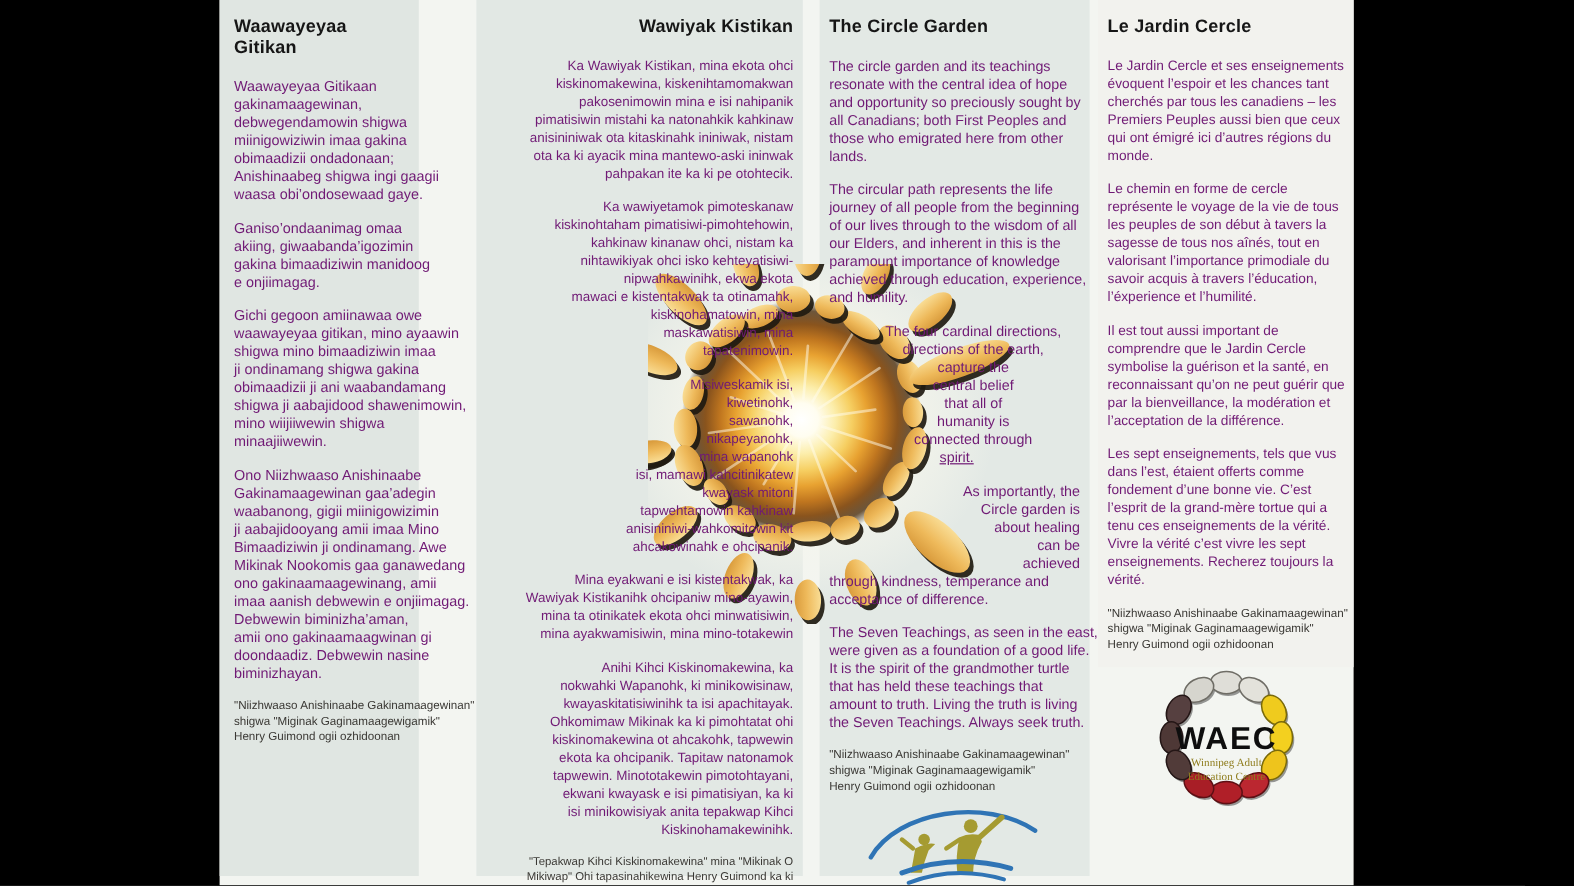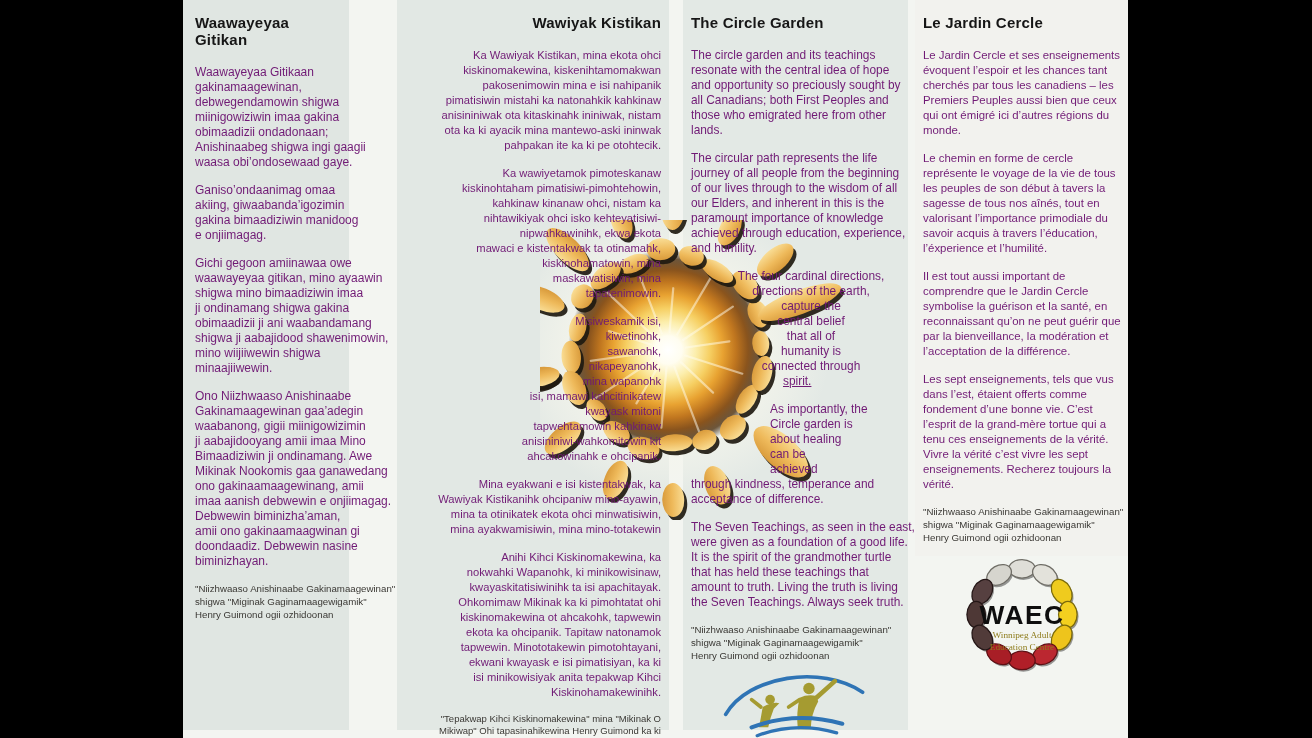--- a/index.html
+++ b/index.html
@@ -22,21 +22,21 @@
   .para { position:relative; z-index:3; white-space:pre; font-size:12px; line-height:15px;
           color:#701a75; margin-bottom:13px; }
   #col2 .para { font-size:11.2px; }
   #col3 .para { font-size:11.9px; }
   #col4 .para { font-size:11.4px; }
   .attr { position:relative; z-index:3; white-space:pre; font-size:9.7px; line-height:13px;
           color:#3a3834; margin-top:6px; }
   #col2 .attr { font-size:9.5px; line-height:12px; }
 
   .wrapbox { width:178px; margin-left:auto; text-align:center; margin-bottom:0; }
-  .wrapbox2 { width:130px; margin-left:auto; text-align:left; margin-bottom:0; }
+  .wrapbox2 { width:130px; margin-left:auto; text-align:right; margin-bottom:0; }
   #col3 .spirit { margin:0 0 13px 92px;text-decoration:underline; }
   #col3 .follow { margin-top:0; }
 
   #sun { position:absolute; left:540px; top:220px; width:324px; height:300px; z-index:2; }
 
   .logo-block { position:relative; z-index:3; text-align:center; margin-top:8px; }
   .waec-wrap { position:relative; z-index:3; text-align:center; margin-top:10px; }
 </style>
 </head>
 <body>

